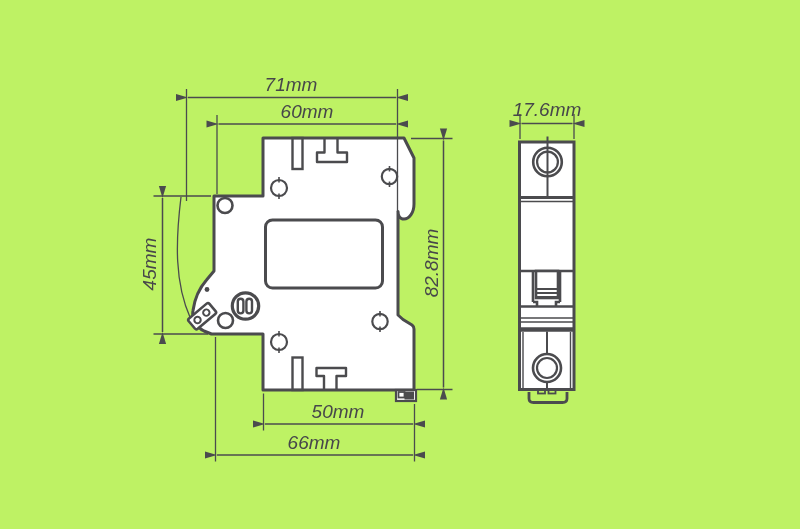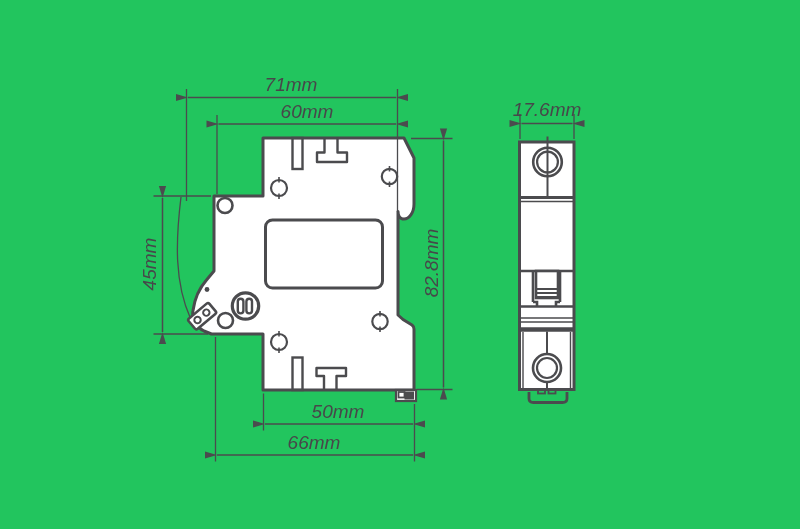--- a/index.html
+++ b/index.html
@@ -1,16 +1,16 @@
 <!DOCTYPE html>
 <html><head>
 <meta charset="utf-8">
 <style>
   html,body{margin:0;padding:0;background:#ffffff;}
-  .stage{position:relative;width:800px;height:529px;background:#22c55e;overflow:hidden;
+  .stage{position:relative;width:800px;height:529px;background:#bef264;overflow:hidden;
          font-family:"Liberation Sans", sans-serif;}
   svg{display:block;}
   .s{stroke:#4b4b4e;fill:none;}
   .w3{stroke-width:3;}
   .w26{stroke-width:2.6;}
   .w24{stroke-width:2.4;}
   .w22{stroke-width:2.2;}
   .w2{stroke-width:2;}
   .w18{stroke-width:1.8;}
   .w16{stroke-width:1.6;}

